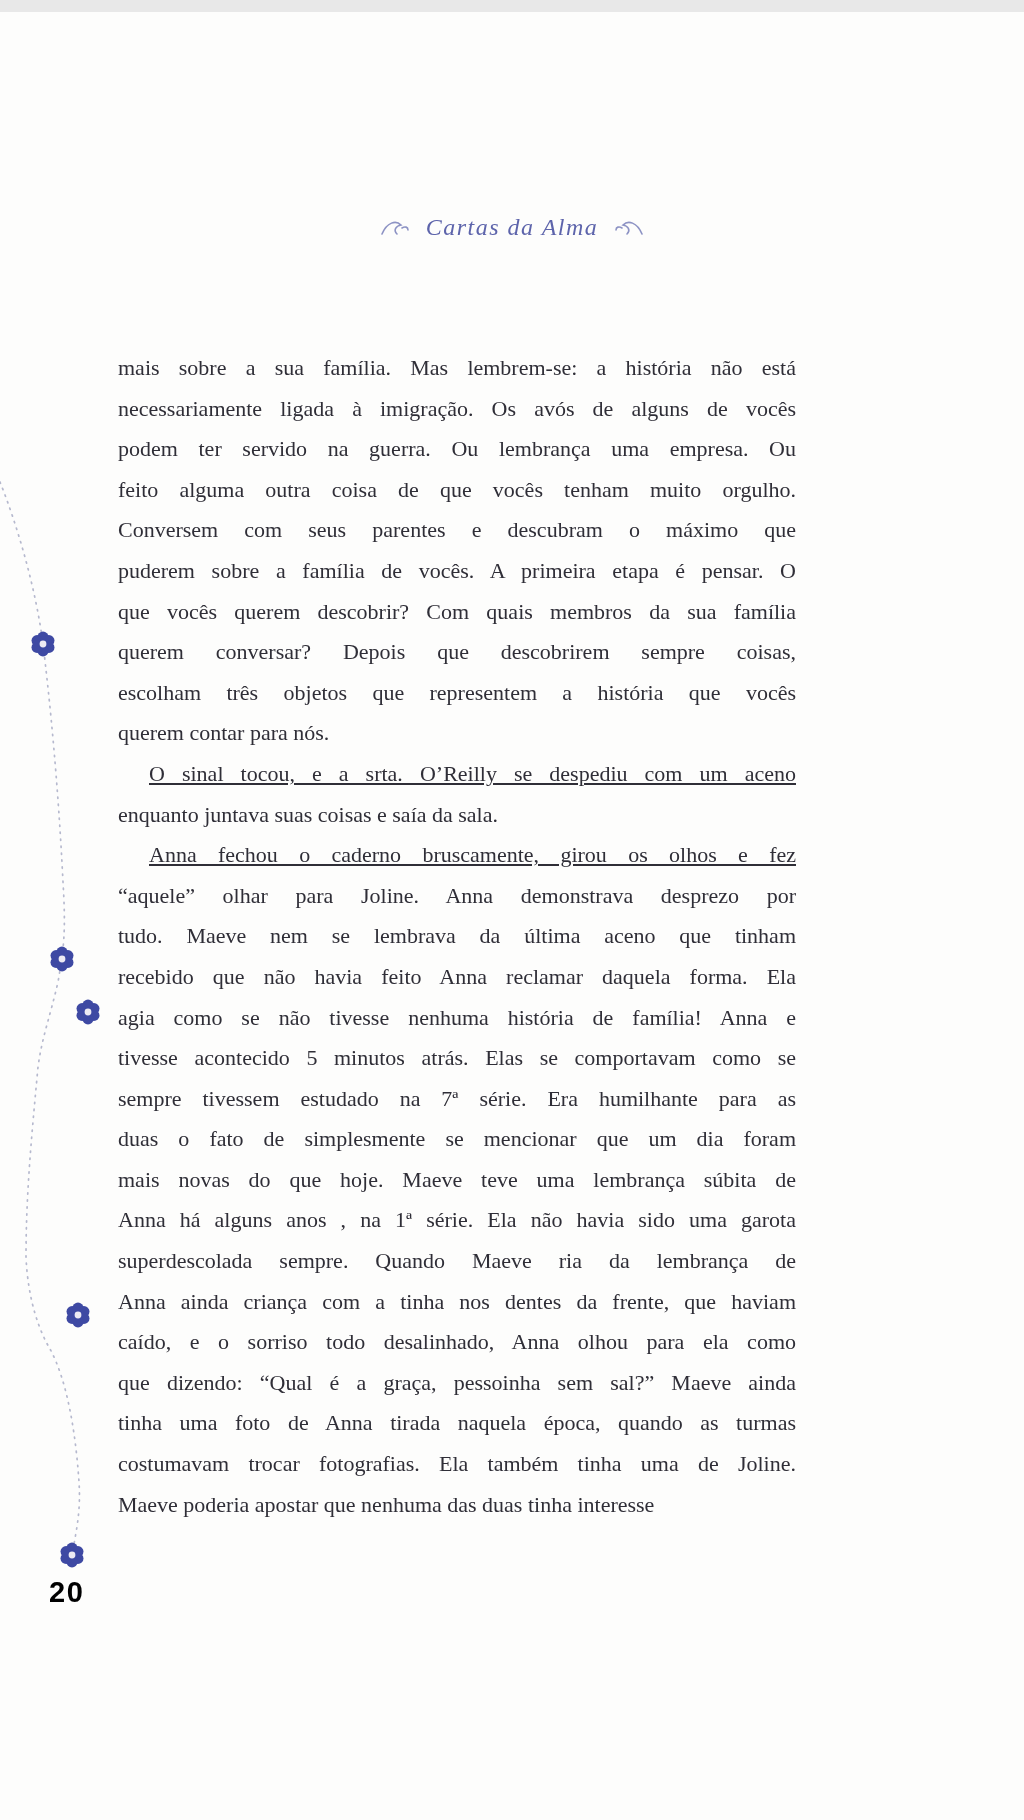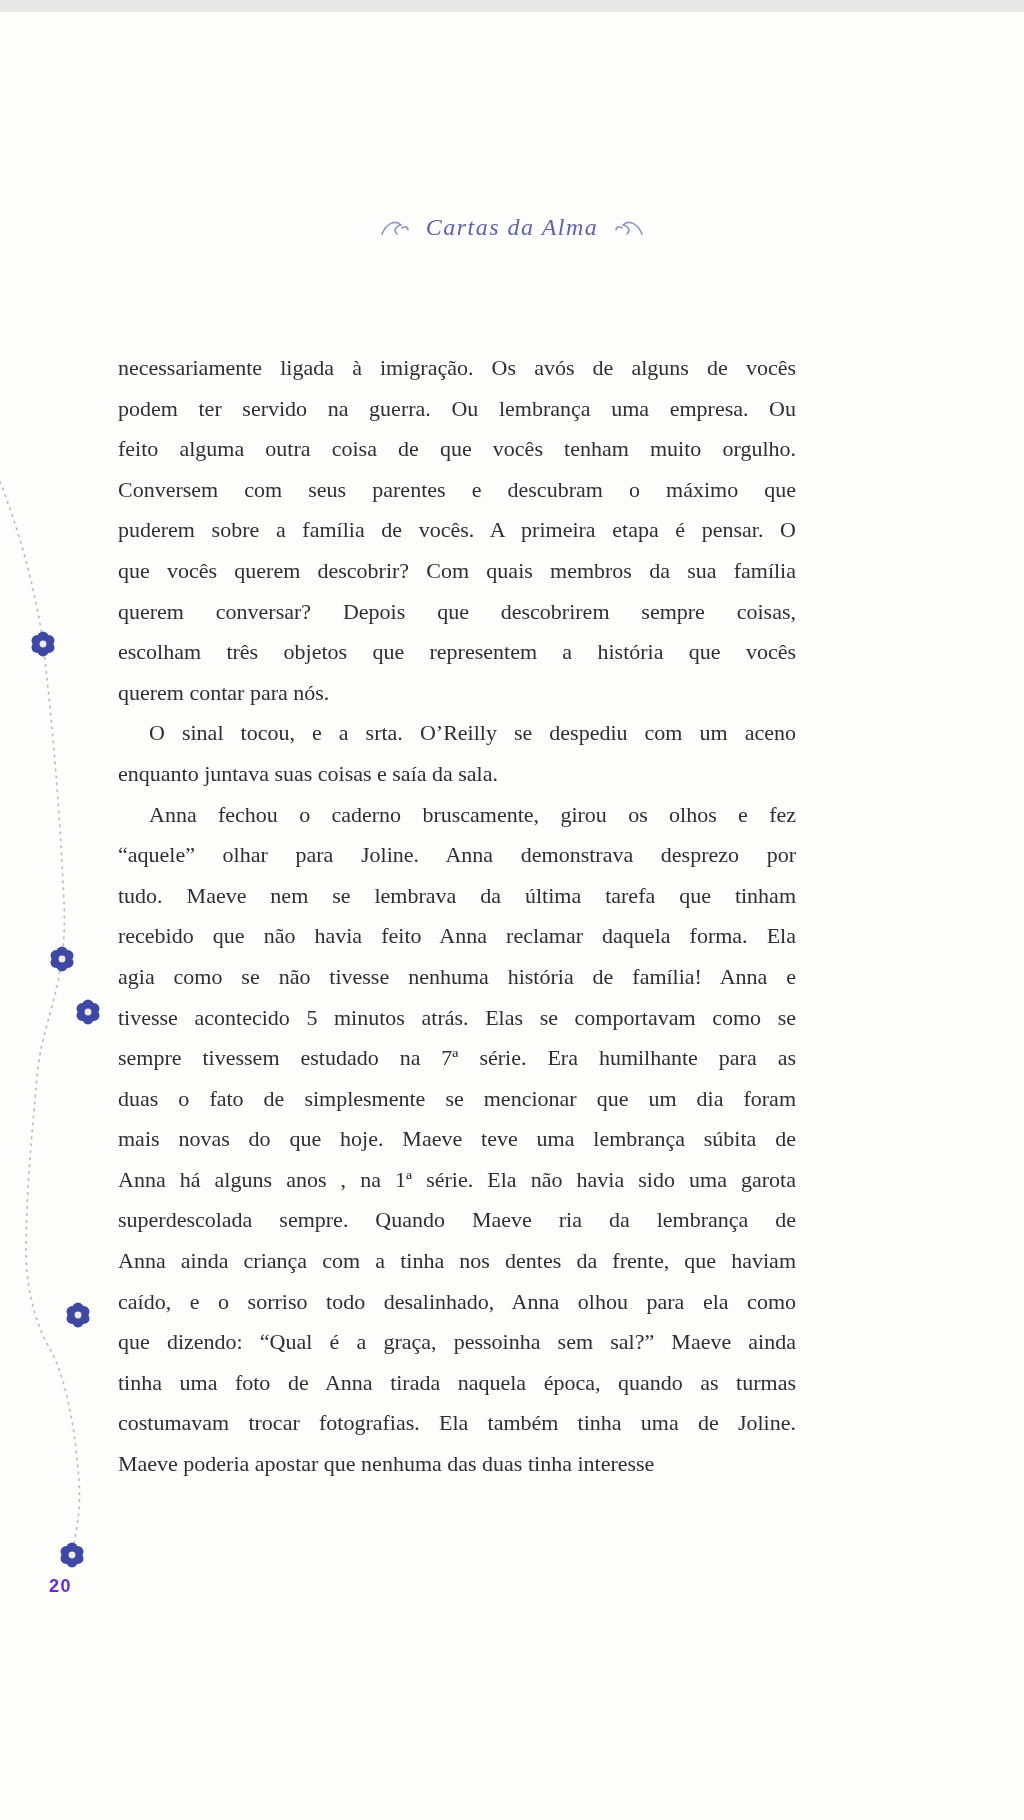--- a/index.html
+++ b/index.html
@@ -31,27 +31,27 @@
     font-size:22px; color:#2f2e37;
   }
   .line {
     height:40.6px; line-height:40.6px;
     text-align:justify;
     text-align-last:justify;
     overflow:visible;
     white-space:normal;
   }
   .line.last { text-align-last:left; }
-  .line.indent { text-indent:31px; }
+  .line.indent { text-indent:31px;text-decoration:underline; }
   
   .page-number {
     position:absolute; left:49px; top:1564px;
     font-family:"Liberation Sans","DejaVu Sans",sans-serif;
-    font-weight:bold; font-size:18px;
-    color:#6d28d9; letter-spacing:1.5px;
+    font-weight:bold; font-size:29px;
+    color:#000000; letter-spacing:1.5px;
   }
 </style>
 </head>
 <body>
 
 <div class="page">
 
   <header class="running-head">
     <svg class="flourish" width="30" height="20" viewBox="0 0 30 20">
       <path d="M2,16 C7,4 16,2 21,7 C16,8 13,12 17,16 M22,10 C25,8 28,9 28,12" fill="none" stroke="#8d93c4" stroke-width="1.6" stroke-linecap="round"></path>
@@ -115,34 +115,35 @@
           <circle cx="77.89" cy="1106.40" r="5.6" fill="#3e49a3"></circle>
           <circle cx="72.00" cy="1109.80" r="5.6" fill="#3e49a3"></circle>
           <circle cx="66.11" cy="1106.40" r="5.6" fill="#3e49a3"></circle>
           <circle cx="66.11" cy="1099.60" r="5.6" fill="#3e49a3"></circle>
           <circle cx="72" cy="1103" r="3.4" fill="#edeaf3"></circle>
         </g>
       </g>
   </svg>
 
   <main class="text-block" id="text-block">
+      <div class="line">mais sobre a sua família. Mas lembrem-se: a história não está</div>
       <div class="line">necessariamente ligada à imigração. Os avós de alguns de vocês</div>
       <div class="line">podem ter servido na guerra. Ou lembrança uma empresa. Ou</div>
       <div class="line">feito alguma outra coisa de que vocês tenham muito orgulho.</div>
       <div class="line">Conversem com seus parentes e descubram o máximo que</div>
       <div class="line">puderem sobre a família de vocês. A primeira etapa é pensar. O</div>
       <div class="line">que vocês querem descobrir? Com quais membros da sua família</div>
       <div class="line">querem conversar? Depois que descobrirem sempre coisas,</div>
       <div class="line">escolham três objetos que representem a história que vocês</div>
       <div class="line last">querem contar para nós.</div>
       <div class="line indent">O sinal tocou, e a srta. O’Reilly se despediu com um aceno</div>
       <div class="line last">enquanto juntava suas coisas e saía da sala.</div>
       <div class="line indent">Anna fechou o caderno bruscamente, girou os olhos e fez</div>
       <div class="line">“aquele” olhar para Joline. Anna demonstrava desprezo por</div>
-      <div class="line">tudo. Maeve nem se lembrava da última tarefa que tinham</div>
+      <div class="line">tudo. Maeve nem se lembrava da última aceno que tinham</div>
       <div class="line">recebido que não havia feito Anna reclamar daquela forma. Ela</div>
       <div class="line">agia como se não tivesse nenhuma história de família! Anna e</div>
       <div class="line">tivesse acontecido 5 minutos atrás. Elas se comportavam como se</div>
       <div class="line">sempre tivessem estudado na 7ª série. Era humilhante para as</div>
       <div class="line">duas o fato de simplesmente se mencionar que um dia foram</div>
       <div class="line">mais novas do que hoje. Maeve teve uma lembrança súbita de</div>
       <div class="line">Anna há alguns anos , na 1ª série. Ela não havia sido uma garota</div>
       <div class="line">superdescolada sempre. Quando Maeve ria da lembrança de</div>
       <div class="line">Anna ainda criança com a tinha nos dentes da frente, que haviam</div>
       <div class="line">caído, e o sorriso todo desalinhado, Anna olhou para ela como</div>

